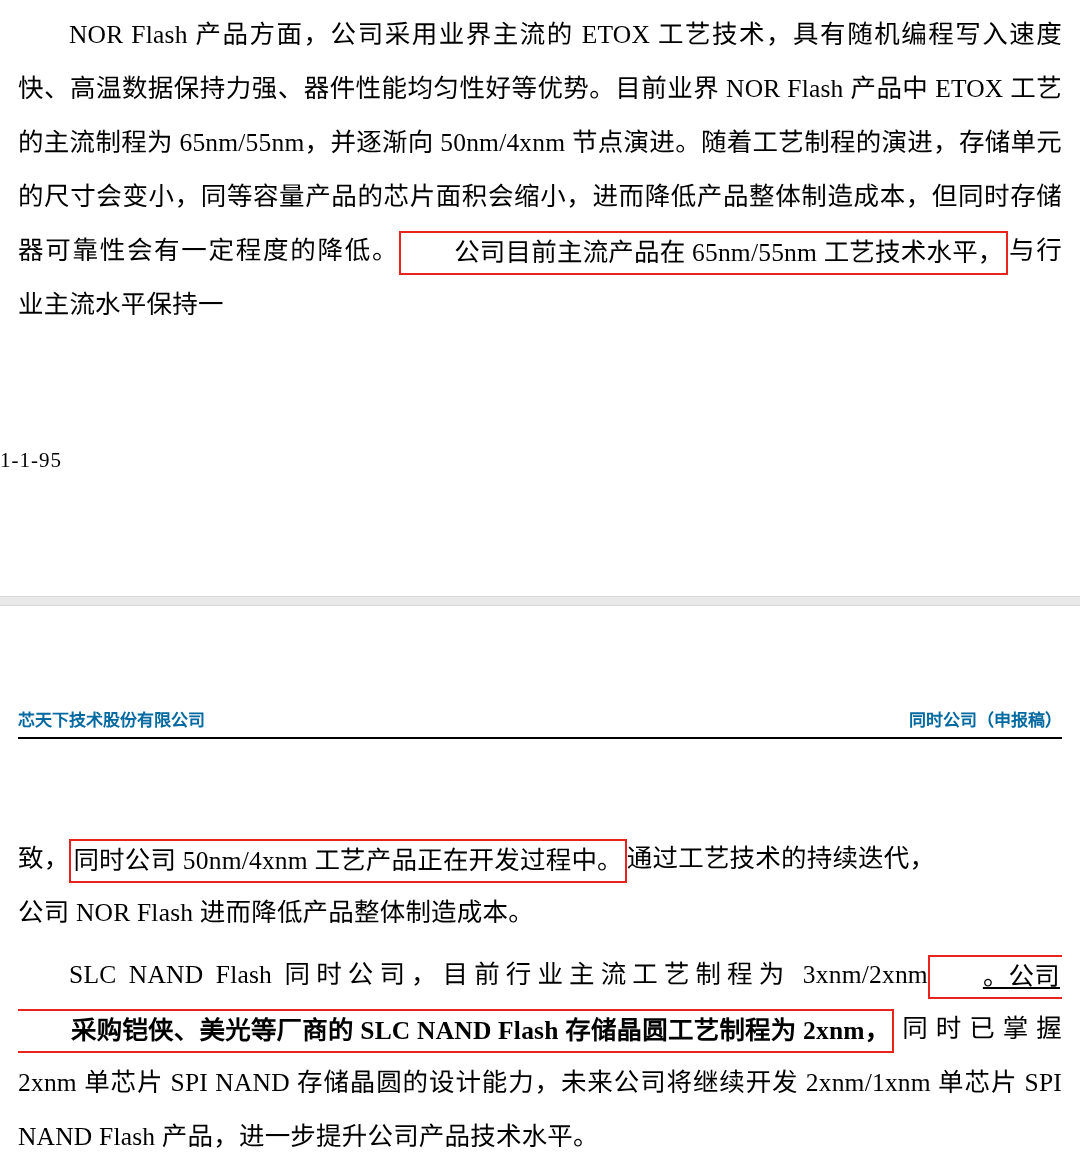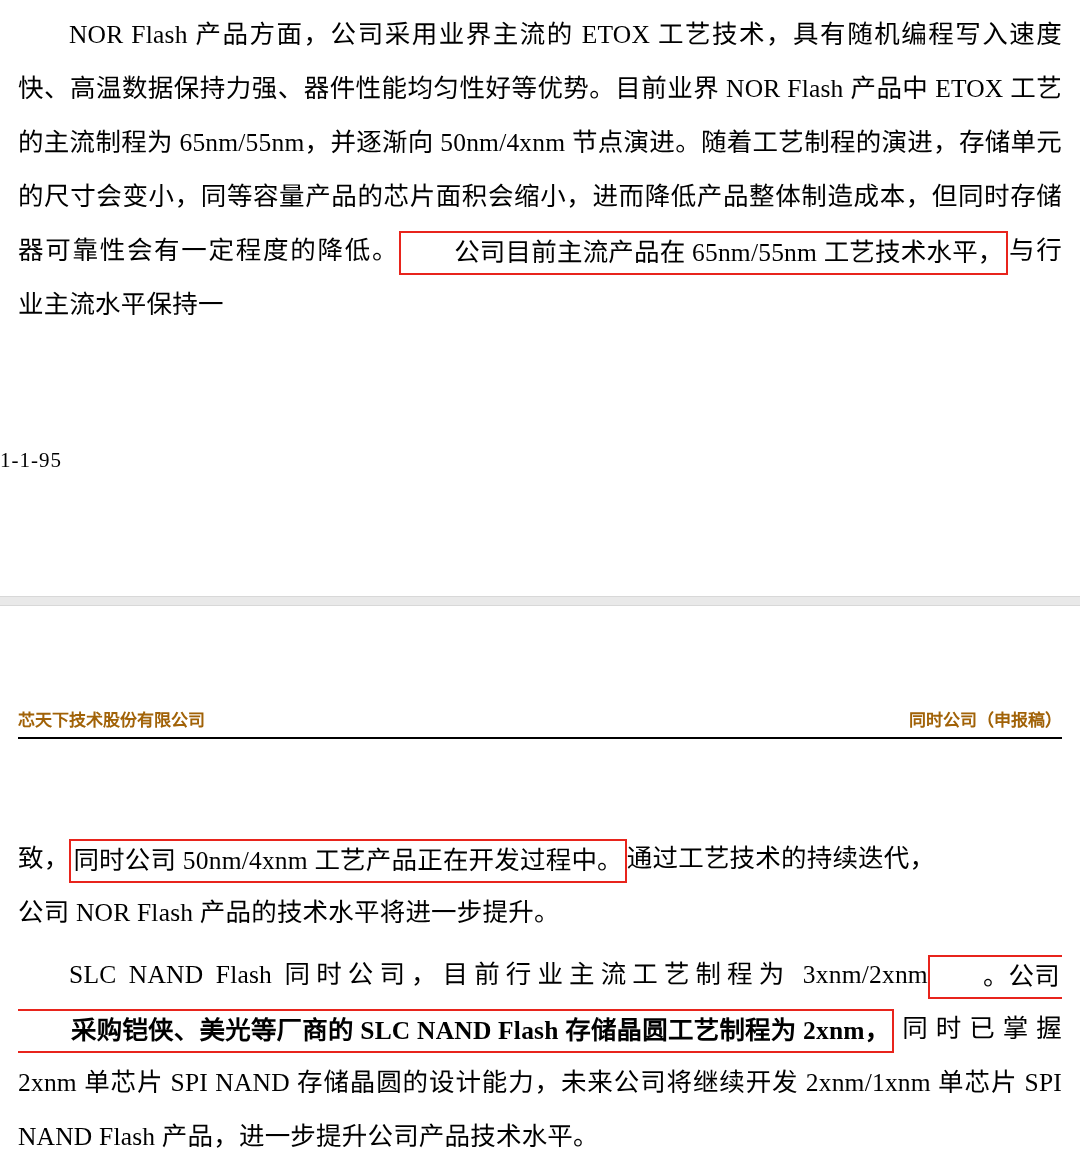--- a/index.html
+++ b/index.html
@@ -57,20 +57,21 @@
   
   .redbox {
     border: 2.5px solid #e8241c;
     padding: 0 2px;
     display: inline-block;
     line-height: 40px;
     vertical-align: middle;
   }
   .redbox-open-right {
     border-right: none;
+    text-decoration: underline;
   }
   .redbox-open-left {
     border-left: none;
     font-weight: bold;
   }
 
   .pagenum {
     position: absolute;
     width: 1080px;
     font-size: 21px;
@@ -89,21 +90,21 @@
   }
 
   
   .runhead {
     position: absolute;
     left: 18px;
     width: 1044px;
     font-size: 17px;
     font-family: "Liberation Sans", "DejaVu Sans", sans-serif;
     font-weight: bold;
-    color: #a16207;
+    color: #0369a1;
   }
   .runhead-row {
     display: flex;
     justify-content: space-between;
     align-items: flex-end;
     padding-bottom: 6px;
   }
   .runhead-rule {
     border-bottom: 2px solid #000;
     width: 100%;
@@ -130,18 +131,18 @@
   <div class="runhead" style="top:706px;">
     <div class="runhead-row">
       <span>芯天下技术股份有限公司</span>
       <span>同时公司（申报稿）</span>
     </div>
     <div class="runhead-rule"></div>
   </div>
 
   <div class="col body-text" style="top:832px; position:absolute;">
 
-    <p class="para"><span>致，</span><span class="redbox nowrap">同时公司 50nm/4xnm 工艺产品正在开发过程中。</span><span>通过工艺技术的持续迭代，</span><br><span>公司 NOR Flash 产品的技术水平将进一步提升。</span></p>
+    <p class="para"><span>致，</span><span class="redbox nowrap">同时公司 50nm/4xnm 工艺产品正在开发过程中。</span><span>通过工艺技术的持续迭代，</span><br><span>公司 NOR Flash 进而降低产品整体制造成本。</span></p>
 
     <p class="para indent" style="margin-top:8px;"><span>SLC NAND Flash 同时公司，目前行业主流工艺制程为 3xnm/2xnm</span><span class="redbox redbox-open-right nowrap">。公司</span><span class="redbox redbox-open-left nowrap">采购铠侠、美光等厂商的 SLC NAND Flash 存储晶圆工艺制程为 2xnm，</span><span>同时已掌握 2xnm 单芯片 SPI NAND 存储晶圆的设计能力，未来公司将继续开发 2xnm/1xnm 单芯片 SPI NAND Flash 产品，进一步提升公司产品技术水平。</span></p>
   </div>
 
 </div>
 
 </body></html>

